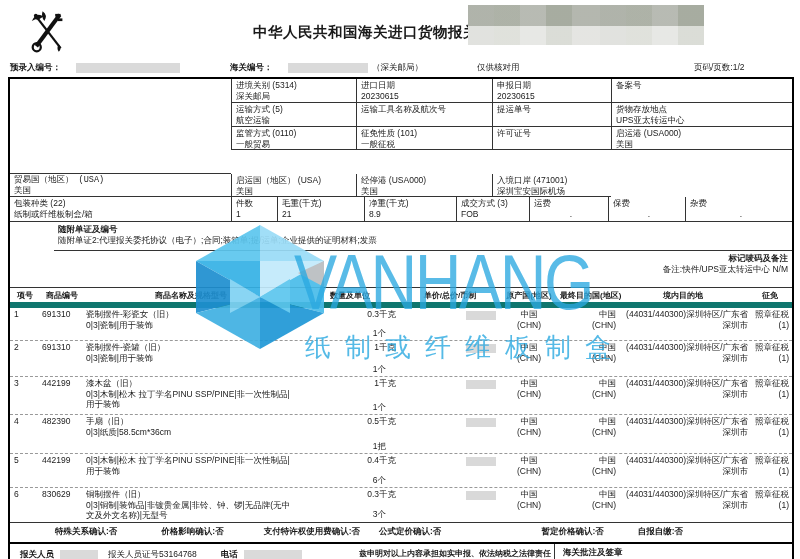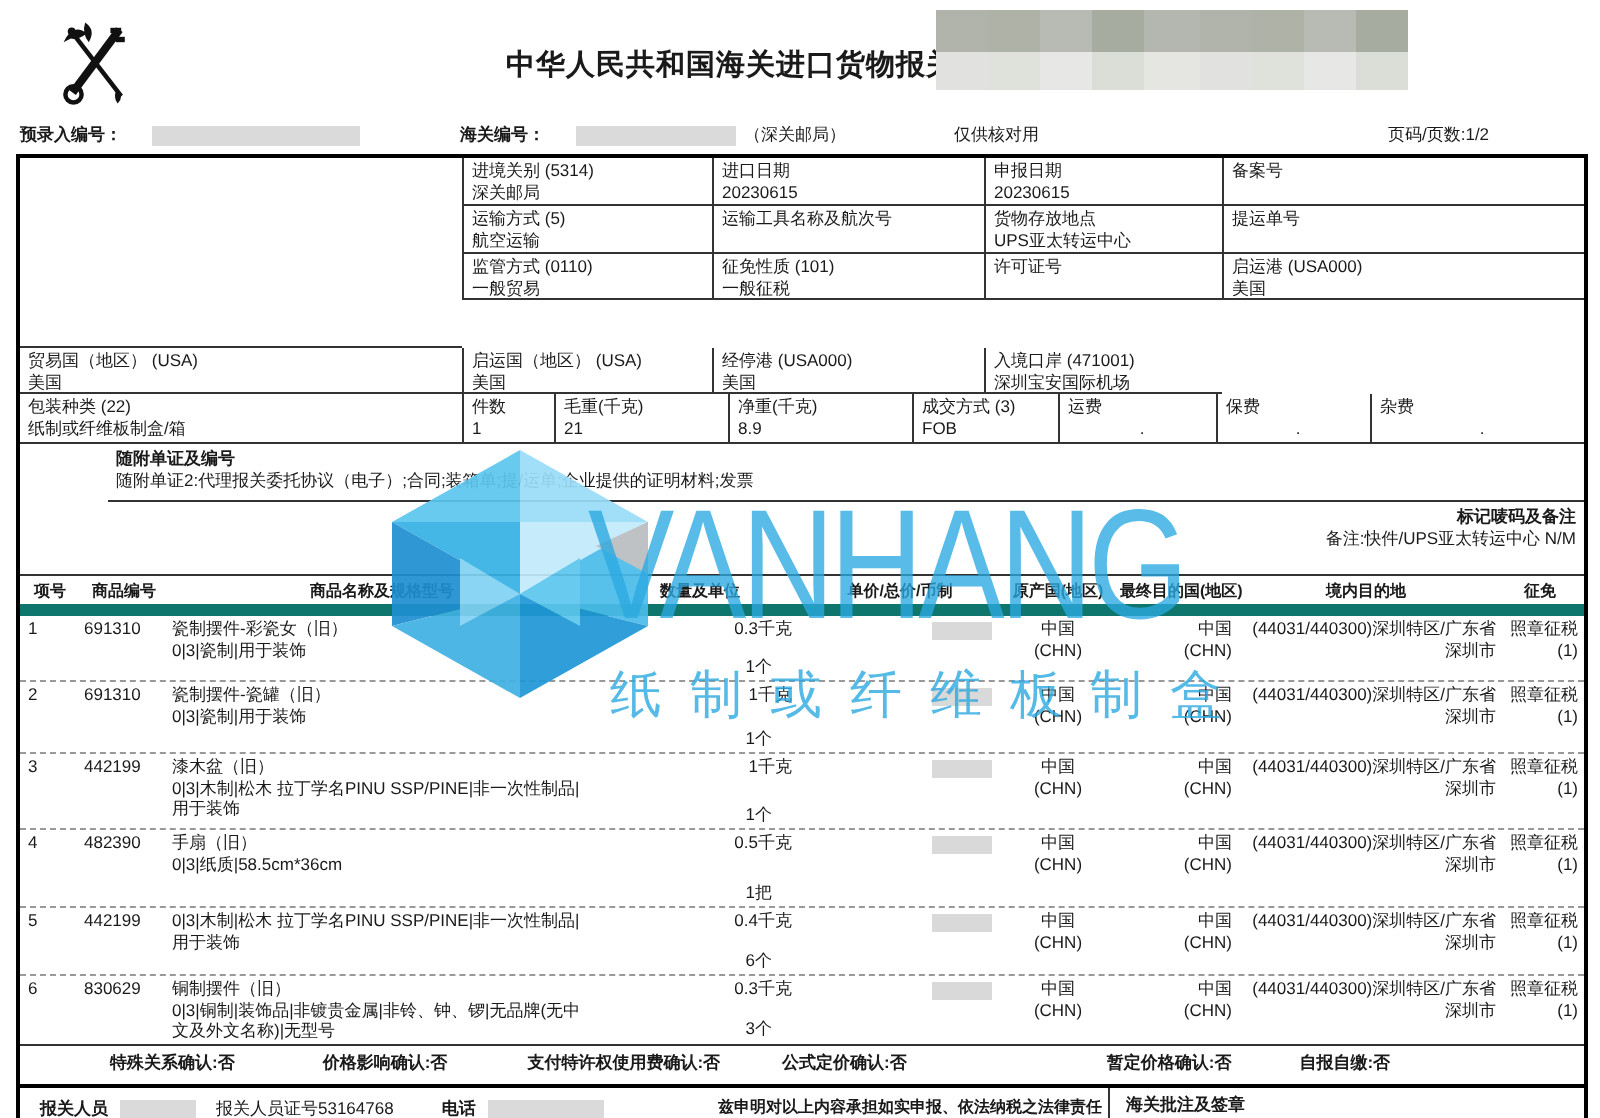--- a/index.html
+++ b/index.html
@@ -120,46 +120,46 @@
 
       <div class="cell ic bl bb">
         <span class="lbl">运输方式 (5)</span>
           <span class="val">航空运输</span>
         </div>
       <div class="cell ic bl bb">
         <span class="lbl">运输工具名称及航次号</span>
           <span class="val"></span>
         </div>
       <div class="cell ic bl bb">
+        <span class="lbl">提运单号</span>
+          <span class="val"></span>
+        </div>
+      <div class="cell ic bl bb">
         <span class="lbl">货物存放地点</span>
           <span class="val">UPS亚太转运中心</span>
         </div>
-      <div class="cell ic bl bb">
-        <span class="lbl">提运单号</span>
-          <span class="val"></span>
-        </div>
 
       <div class="cell ic bl bb">
         <span class="lbl">监管方式 (0110)</span>
           <span class="val">一般贸易</span>
         </div>
       <div class="cell ic bl bb">
         <span class="lbl">征免性质 (101)</span>
           <span class="val">一般征税</span>
         </div>
       <div class="cell ic bl bb">
         <span class="lbl">许可证号</span>
           <span class="val"></span>
         </div>
       <div class="cell ic bl bb">
         <span class="lbl">启运港 (USA000)</span>
           <span class="val">美国</span>
         </div>
 
-      <div class="cell ic bb" style="grid-column:1;">
+      <div class="cell ic bb" style="grid-column:1;font-family:Liberation Mono, monospace;">
         <span class="lbl">贸易国（地区） (USA)</span>
           <span class="val">美国</span>
         </div>
       <div class="cell ic bl bb">
         <span class="lbl">启运国（地区） (USA)</span>
           <span class="val">美国</span>
         </div>
       <div class="cell ic bl bb">
         <span class="lbl">经停港 (USA000)</span>
           <span class="val">美国</span>
@@ -397,21 +397,21 @@
       <div class="gc gc-duty">
           <span>照章征税</span>
           <span>(1)</span>
         </div>
     </div>
 
     <div class="confirm-row">
       <span style="margin-left:45px;">特殊关系确认:否</span>
       <span style="margin-left:44px;">价格影响确认:否</span>
       <span style="margin-left:40px;">支付特许权使用费确认:否</span>
-      <span style="margin-left:31px;">公式定价确认:否</span>
+      <span style="margin-left:19px;">公式定价确认:否</span>
       <span style="margin-left:100px;">暂定价格确认:否</span>
       <span style="margin-left:34px;">自报自缴:否</span>
     </div>
 
     <div class="footer">
       <div class="f1">
         <div class="f1-line">
           <span class="b">报关人员</span>
           <span class="blur" style="width:38px;margin-left:6px;"></span>
           <span style="margin-left:10px;">报关人员证号53164768</span>

